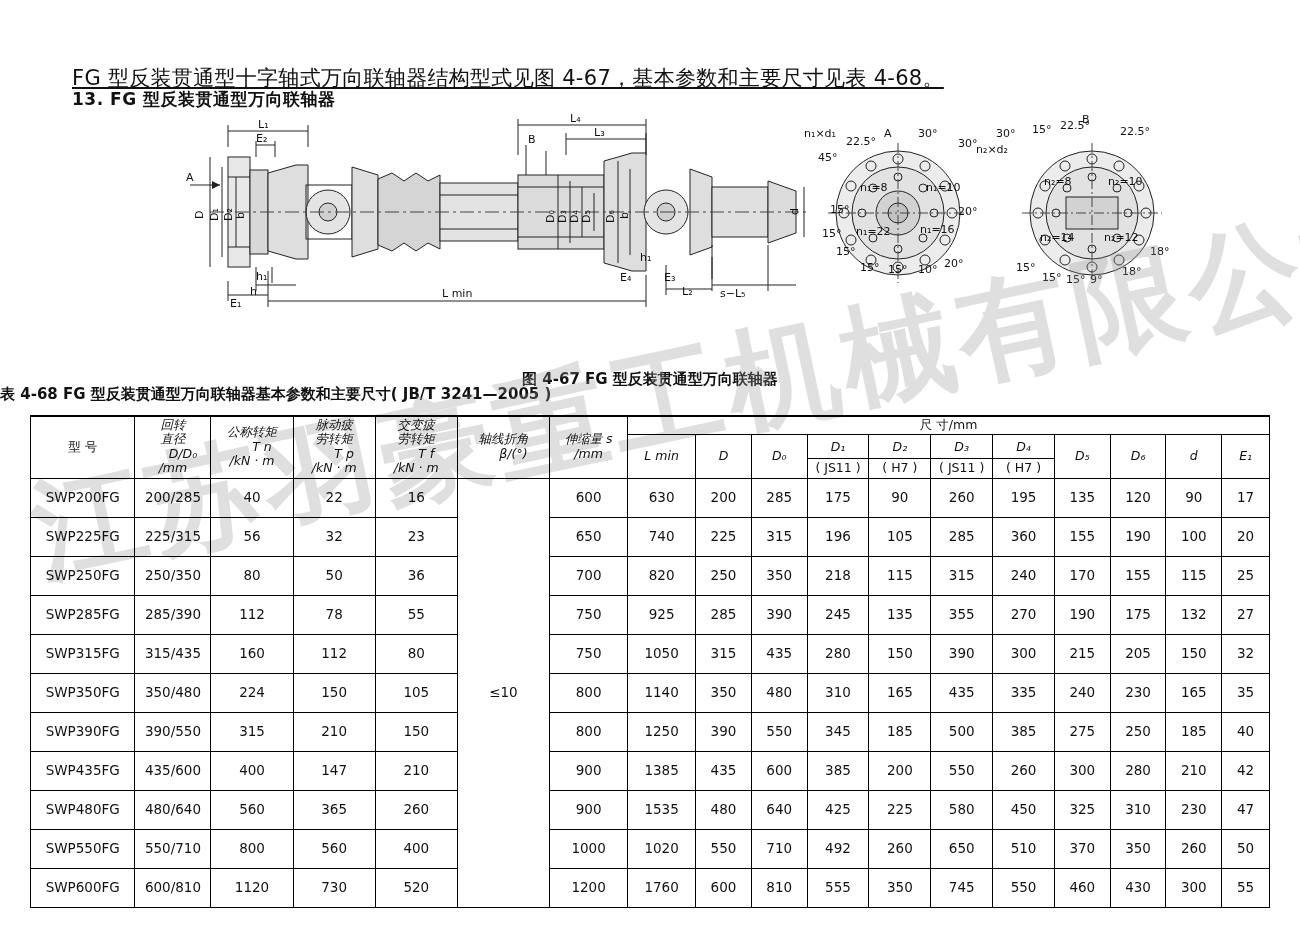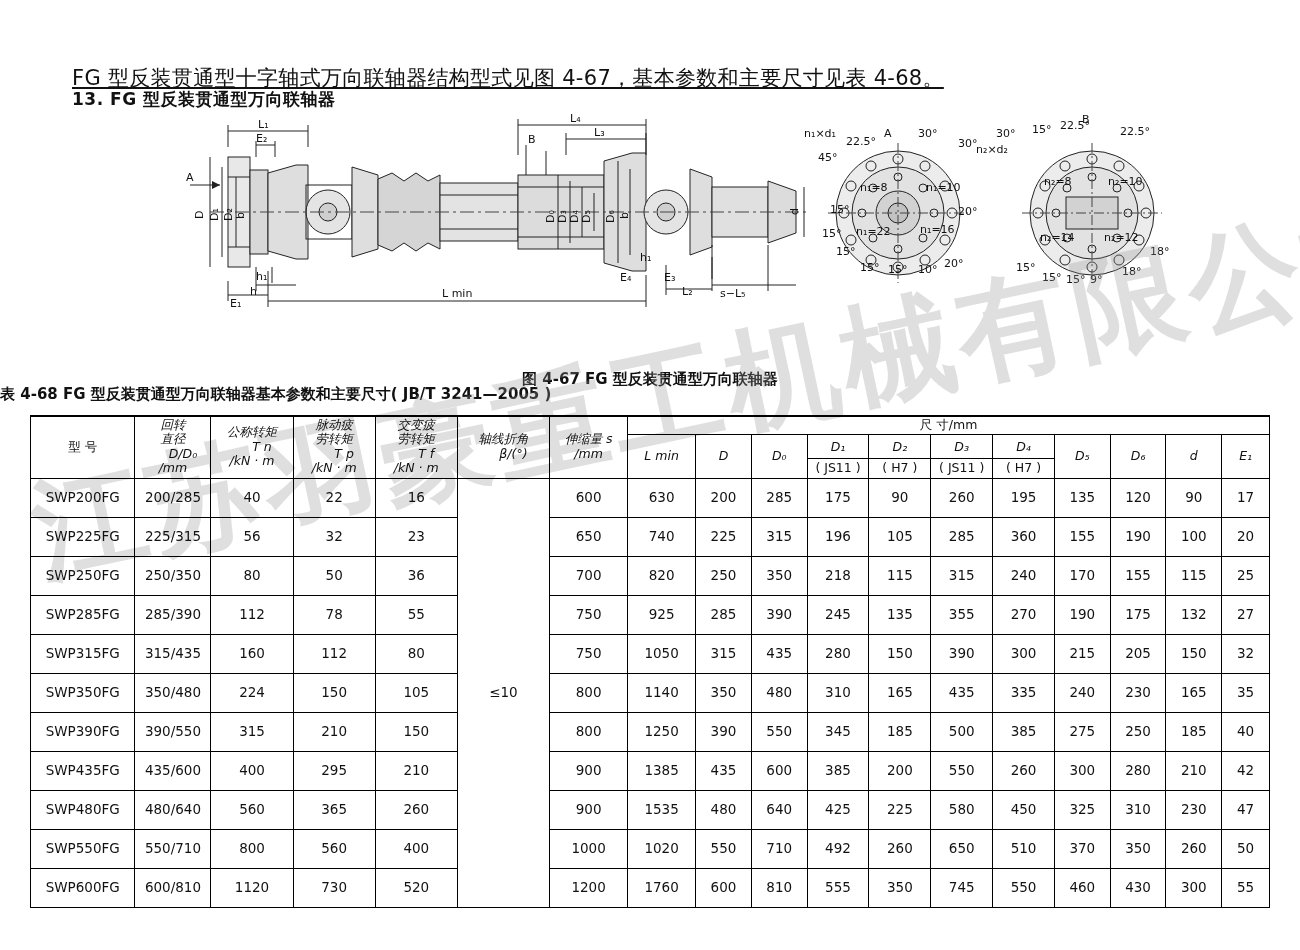--- a/index.html
+++ b/index.html
@@ -557,21 +557,21 @@
           <td>385</td>
           <td>275</td>
           <td>250</td>
           <td>185</td>
           <td>40</td>
         </tr>
         <tr>
           <td>SWP435FG</td>
           <td>435/600</td>
           <td>400</td>
-          <td>295</td>
+          <td>147</td>
           <td>210</td>
           <td>900</td>
           <td>1385</td>
           <td>435</td>
           <td>600</td>
           <td>385</td>
           <td>200</td>
           <td>550</td>
           <td>260</td>
           <td>300</td>

